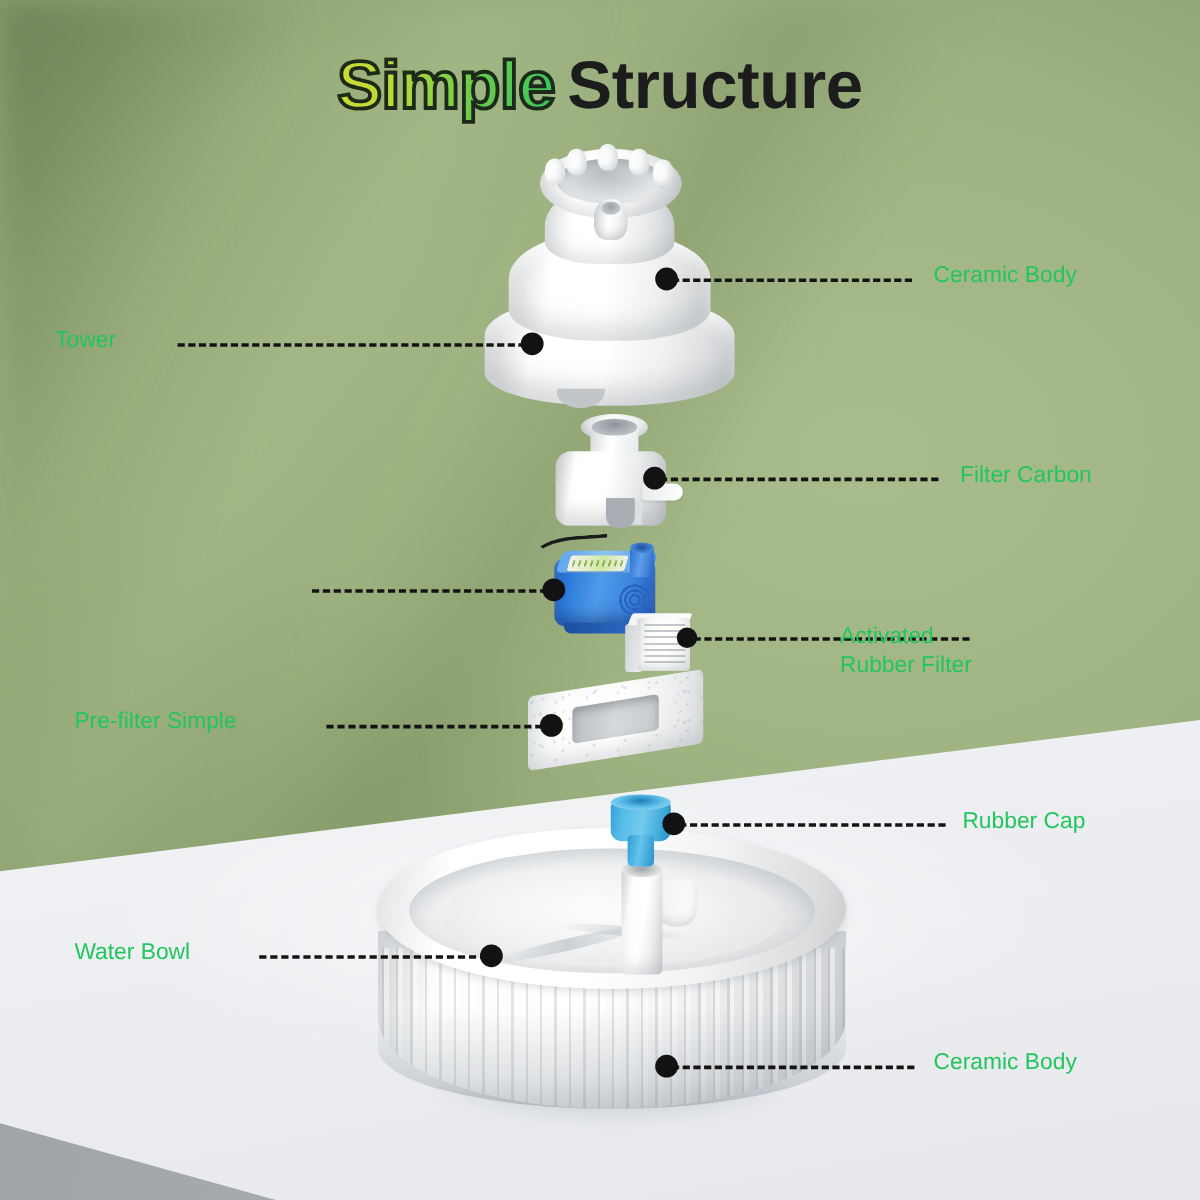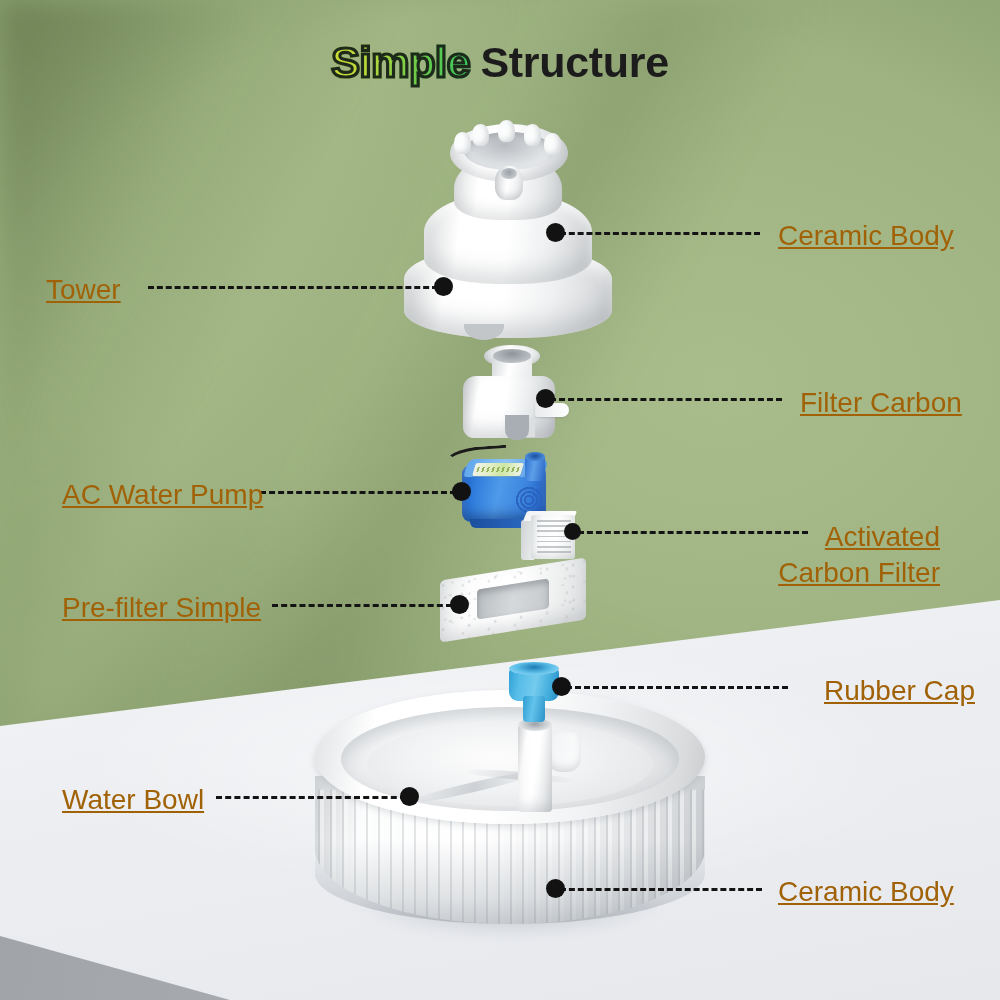--- a/index.html
+++ b/index.html
@@ -48,37 +48,37 @@
   }
   .bowl-shadow{
     position:absolute;left:300px;top:860px;width:420px;height:90px;
     background:radial-gradient(50% 50% at 50% 50%, rgba(120,128,138,.40) 0%, rgba(120,128,138,0) 72%);
     filter:blur(6px);
   }
 
   
   .title{
     position:absolute;top:38px;left:0;right:0;text-align:center;
-    font-size:43px;font-weight:bold;letter-spacing:-.3px;
+    font-size:56px;font-weight:bold;letter-spacing:-.3px;
     white-space:nowrap;
   }
   .title .word-simple{
     background:linear-gradient(95deg,#cddb34 0%,#b9d83a 28%,#6ccb4a 62%,#35c65c 100%);
     -webkit-background-clip:text;background-clip:text;color:transparent;
     -webkit-text-stroke:3.2px #1d2a1b;
     paint-order:stroke fill;
   }
   .title .word-structure{color:#1c1c1c;margin-left:10px;}
 
   
   .lbl{
-    position:absolute;font-size:28px;color:#a16207;
-    white-space:nowrap;line-height:1.28;text-decoration:underline;
-  }
-  .lbl.two-line{white-space:normal;text-align:right;}
+    position:absolute;font-size:19px;color:#22c55e;
+    white-space:nowrap;line-height:1.28;
+  }
+  .lbl.two-line{white-space:normal;text-align:left;}
 
   
   .lead{position:absolute;height:0;border-top:3px dashed #141414;}
   .dot{position:absolute;width:19px;height:19px;border-radius:50%;background:#121212;}
   .dot.sm{width:17px;height:17px;}
 
   
   .part{position:absolute;}
 
   
@@ -475,25 +475,24 @@
 
   <div class="lead" style="left:216px;top:796px;width:190px;"></div>
   <div class="dot" style="left:400px;top:787px;"></div>
 
   <div class="lead" style="left:560px;top:888px;width:202px;"></div>
   <div class="dot" style="left:546px;top:879px;"></div>
 
   <div class="lbl" style="left:778px;top:218px;">Ceramic Body</div>
   <div class="lbl" style="left:46px;top:272px;">Tower</div>
   <div class="lbl" style="left:800px;top:385px;">Filter Carbon</div>
-  <div class="lbl" style="left:62px;top:477px;">AC Water Pump</div>
 
   <div class="lbl two-line" style="left:700px;top:519px;width:240px;">
     <span>Activated</span><br>
-    <span>Carbon Filter</span>
+    <span>Rubber Filter</span>
   </div>
 
   <div class="lbl" style="left:62px;top:590px;">Pre-filter Simple</div>
-  <div class="lbl" style="left:824px;top:673px;">Rubber Cap</div>
+  <div class="lbl" style="left:802px;top:673px;">Rubber Cap</div>
   <div class="lbl" style="left:62px;top:782px;">Water Bowl</div>
   <div class="lbl" style="left:778px;top:874px;">Ceramic Body</div>
 
 </div>
 
 </body></html>

